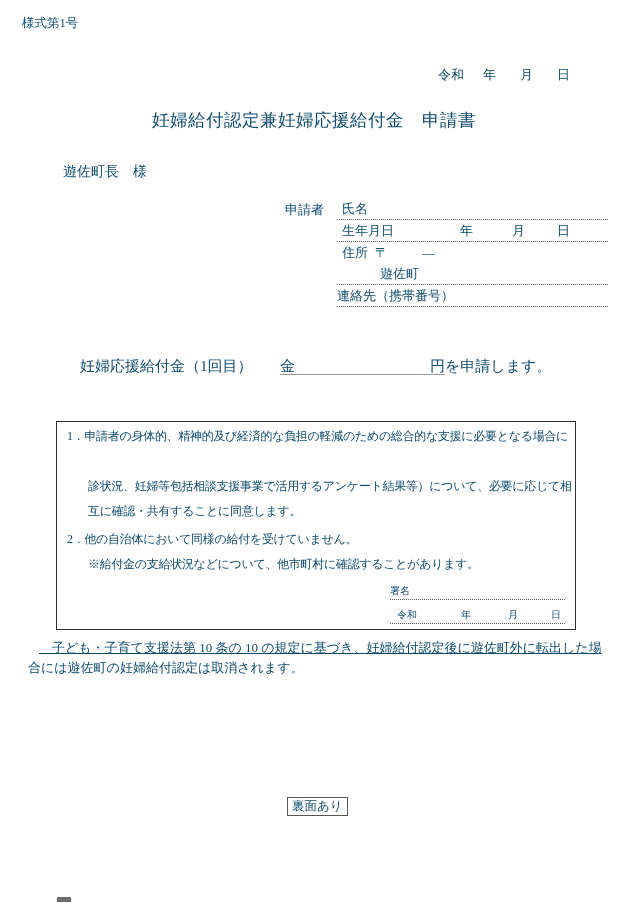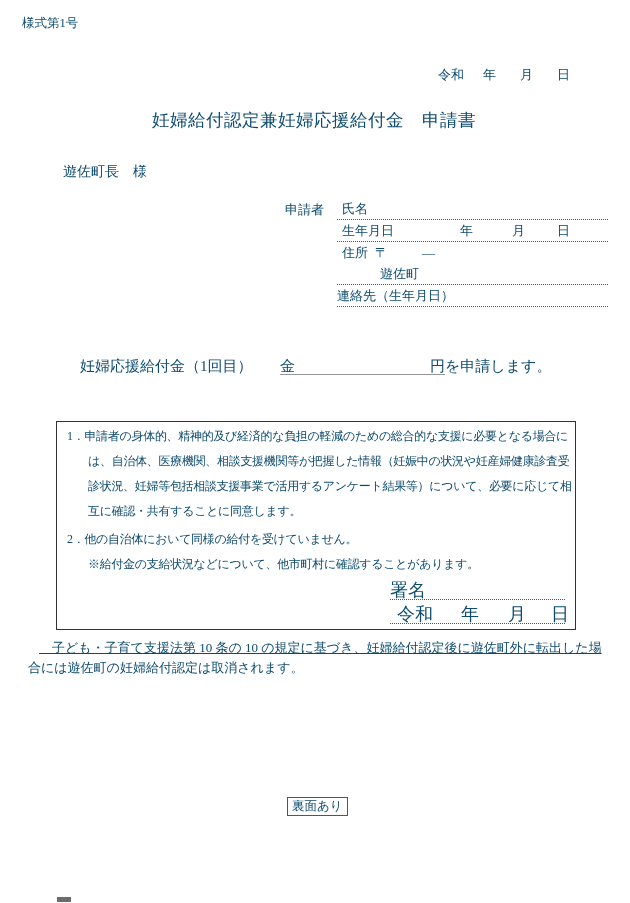--- a/index.html
+++ b/index.html
@@ -23,21 +23,21 @@
   .frow .fl{position:absolute;top:0;line-height:21px;}
   .dotted{border-bottom:1px dotted #555;}
   
   .req-row{top:356px;left:0;width:630px;height:22px;font-size:15px;}
   .req-row span.seg{position:absolute;top:0;line-height:20px;}
   .amount-underline{border-bottom:1.5px solid #979797;margin-left:17px;}
   .amount-blank{display:inline-block;width:135px;height:1px;}
   
   .consent{left:56px;top:421px;width:518px;height:207px;border:1px solid #333;}
   .box-line{position:absolute;height:25px;line-height:25px;font-size:12px;letter-spacing:-0.3px;white-space:nowrap;}
-  .sig-row{position:absolute;left:333px;width:175px;height:17px;line-height:17px;font-size:18px;border-bottom:1px dotted #555;}
+  .sig-row{position:absolute;left:333px;width:175px;height:17px;line-height:17px;font-size:10px;border-bottom:1px dotted #555;}
   .sig-row span{position:absolute;top:0;}
   
   .closing{left:28px;top:638px;width:552px;font-size:13px;}
   .closing .cl{line-height:20px;white-space:nowrap;}
   .closing .cl.first{text-indent:11px;text-decoration:underline;}
   .back-badge{left:287px;top:797px;border:1px solid #555;padding:1px 4px 2px 4px;font-size:12.5px;line-height:14px;}
   .edge-mark{left:57px;top:897px;width:14px;height:5px;background:#6d6d6d;}
 </style>
 </head>
 <body>
@@ -71,32 +71,31 @@
     </div>
     <div class="frow">
       <span class="fl" style="left:5px">住所</span>
       <span class="fl" style="left:38px">〒</span>
       <span class="fl" style="left:85px">―</span>
     </div>
     <div class="frow dotted">
       <span class="fl" style="left:43px">遊佐町</span>
     </div>
     <div class="frow dotted">
-      <span class="fl" style="left:0">連絡先（生年月日）</span>
+      <span class="fl" style="left:0">連絡先（携帯番号）</span>
     </div>
   </div>
 
   <div class="abs req-row">
     <span class="seg nowrap" style="left:80px">妊婦応援給付金（1回目）</span>
     <span class="seg nowrap" style="left:263px"><span class="amount-underline"><span>金</span><span class="amount-blank"></span><span>円</span></span><span>を申請します。</span></span>
   </div>
 
   <div class="abs consent">
     <div class="box-line" style="left:10px;top:2px"><span>1．</span><span>申請者の身体的、精神的及び経済的な負担の軽減のための総合的な支援に必要となる場合に</span></div>
-    <div class="box-line" style="left:31px;top:27px">は、自治体、医療機関、相談支援機関等が把握した情報（妊娠中の状況や妊産婦健康診査受</div>
     <div class="box-line" style="left:31px;top:77px">互に確認・共有することに同意します。</div>
     <div class="box-line" style="left:31px;top:52px">診状況、妊婦等包括相談支援事業で活用するアンケート結果等）について、必要に応じて相</div>
     <div class="box-line" style="left:10px;top:105px"><span>2．</span><span>他の自治体において同様の給付を受けていません。</span></div>
     <div class="box-line" style="left:31px;top:130px">※給付金の支給状況などについて、他市町村に確認することがあります。</div>
     <div class="sig-row" style="top:160px">
       <span style="left:0">署名</span>
     </div>
     <div class="sig-row" style="top:184px">
       <span style="left:7px">令和</span>
       <span style="left:71px">年</span>

